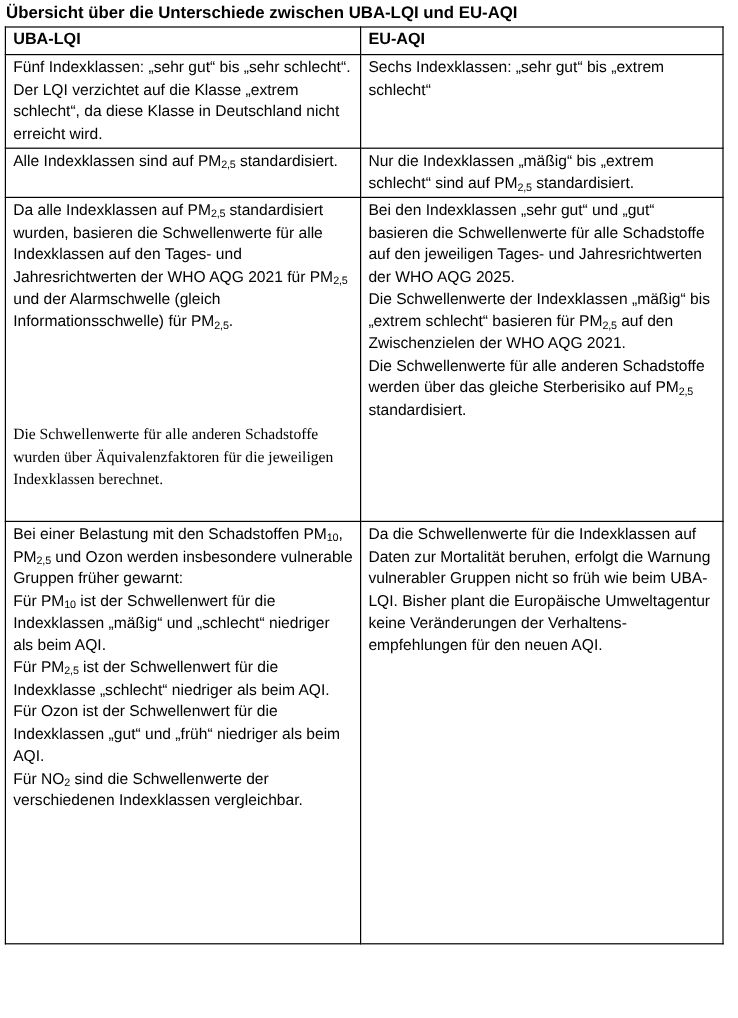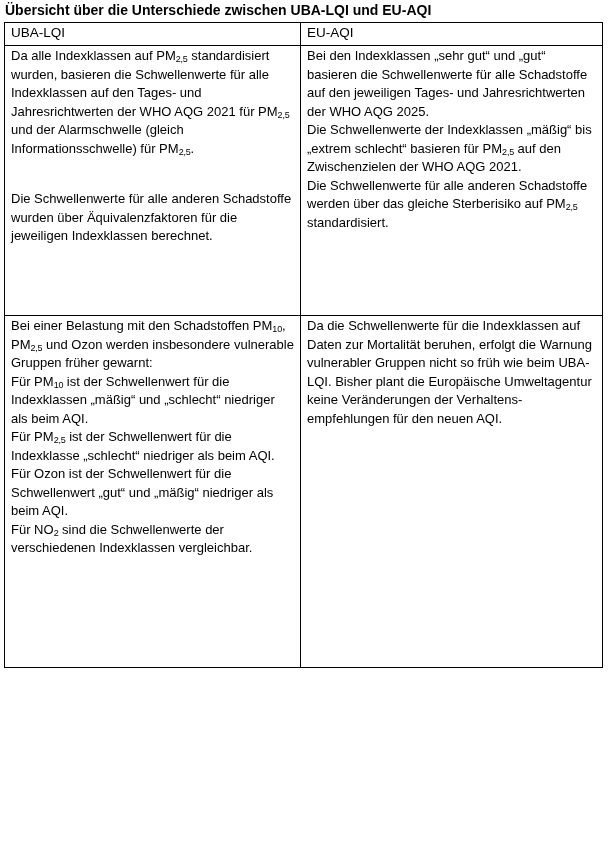--- a/index.html
+++ b/index.html
@@ -40,37 +40,38 @@
     vertical-align: top;
     text-align: left;
     padding: 1px 6px 2px 6px;
     font-size: 13px;
     line-height: 18.5px;
     font-weight: normal;
     overflow: hidden;
     box-sizing: border-box;
   }
   th {
-    font-weight: normal;
+    font-weight: bold;
     font-size: 13.5px;
   }
   tr.r-head { height: 23px; }
   tr.r-1    { height: 21px; }
   tr.r-2    { height: 74px; }
   tr.r-3    { height: 42px; }
   tr.r-4    { height: 40px; }
   tr.r-5    { height: 270px; }
   tr.r-6    { height: 352px; }
   p {
     margin: 0;
   }
   p + p {
   }
   p.gap-xl {
-    margin-top: 32px;
+    margin-top: 76px;
+    font-family: Liberation Serif, serif;
   }
   sub {
     font-size: 9px;
     line-height: 0;
     vertical-align: -2px;
     letter-spacing: -0.2px;
   }
 </style>
 </head>
 <body>
@@ -85,41 +86,57 @@
       <col class="c-right">
     </colgroup>
 
     <tbody>
         <tr class="r-head">
       <th>UBA-LQI</th>
       <th>EU-AQI</th>
     </tr>
 
 
+    <tr class="r-2">
+      <td>
+        <p>Fünf Indexklassen: „sehr gut“ bis „sehr schlecht“. Der LQI verzichtet auf die Klasse „extrem schlecht“, da diese Klasse in Deutschland nicht erreicht wird.</p>
+      </td>
+      <td>
+        <p>Sechs Indexklassen: „sehr gut“ bis „extrem schlecht“</p>
+      </td>
+    </tr>
 
 
+    <tr class="r-4">
+      <td>
+        <p>Alle Indexklassen sind auf PM<sub>2,5</sub> standardisiert.</p>
+      </td>
+      <td>
+        <p>Nur die Indexklassen „mäßig“ bis „extrem schlecht“ sind auf PM<sub>2,5</sub> standardisiert.</p>
+      </td>
+    </tr>
 
     <tr class="r-5">
       <td>
         <p>Da alle Indexklassen auf PM<sub>2,5</sub> standardisiert wurden, basieren die Schwellenwerte für alle Indexklassen auf den Tages- und Jahresrichtwerten der WHO AQG 2021 für PM<sub>2,5</sub> und der Alarmschwelle (gleich Informationsschwelle) für PM<sub>2,5</sub>.</p>
         <p class="gap-xl">Die Schwellenwerte für alle anderen Schadstoffe wurden über Äquivalenzfaktoren für die jeweiligen Indexklassen berechnet.</p>
       </td>
       <td>
         <p>Bei den Indexklassen „sehr gut“ und „gut“ basieren die Schwellenwerte für alle Schadstoffe auf den jeweiligen Tages- und Jahresrichtwerten der WHO AQG 2025.</p>
         <p>Die Schwellenwerte der Indexklassen „mäßig“ bis „extrem schlecht“ basieren für PM<sub>2,5</sub> auf den Zwischenzielen der WHO AQG 2021.</p>
         <p>Die Schwellenwerte für alle anderen Schadstoffe werden über das gleiche Sterberisiko auf PM<sub>2,5</sub> standardisiert.</p>
       </td>
     </tr>
 
     <tr class="r-6">
       <td>
         <p>Bei einer Belastung mit den Schadstoffen PM<sub>10</sub>, PM<sub>2,5</sub> und Ozon werden insbesondere vulnerable Gruppen früher gewarnt:</p>
         <p>Für PM<sub>10</sub> ist der Schwellenwert für die Indexklassen „mäßig“ und „schlecht“ niedriger als beim AQI.</p>
         <p>Für PM<sub>2,5</sub> ist der Schwellenwert für die Indexklasse „schlecht“ niedriger als beim AQI.</p>
-        <p>Für Ozon ist der Schwellenwert für die Schwellenwert „gut“ und „mäßig“ niedriger als beim AQI.</p>
+        <p>Für Ozon ist der Schwellenwert für die Indexklassen „gut“ und „früh“ niedriger als beim AQI.</p>
         <p>Für NO<sub>2</sub> sind die Schwellenwerte der verschiedenen Indexklassen vergleichbar.</p>
       </td>
       <td>
         <p>Da die Schwellenwerte für die Indexklassen auf Daten zur Mortalität beruhen, erfolgt die Warnung vulnerabler Gruppen nicht so früh wie beim UBA-LQI. Bisher plant die Europäische Umweltagentur keine Veränderungen der Verhaltens­empfehlungen für den neuen AQI.</p>
       </td>
     </tr>
 
   </tbody>
     </table>
 </div>

